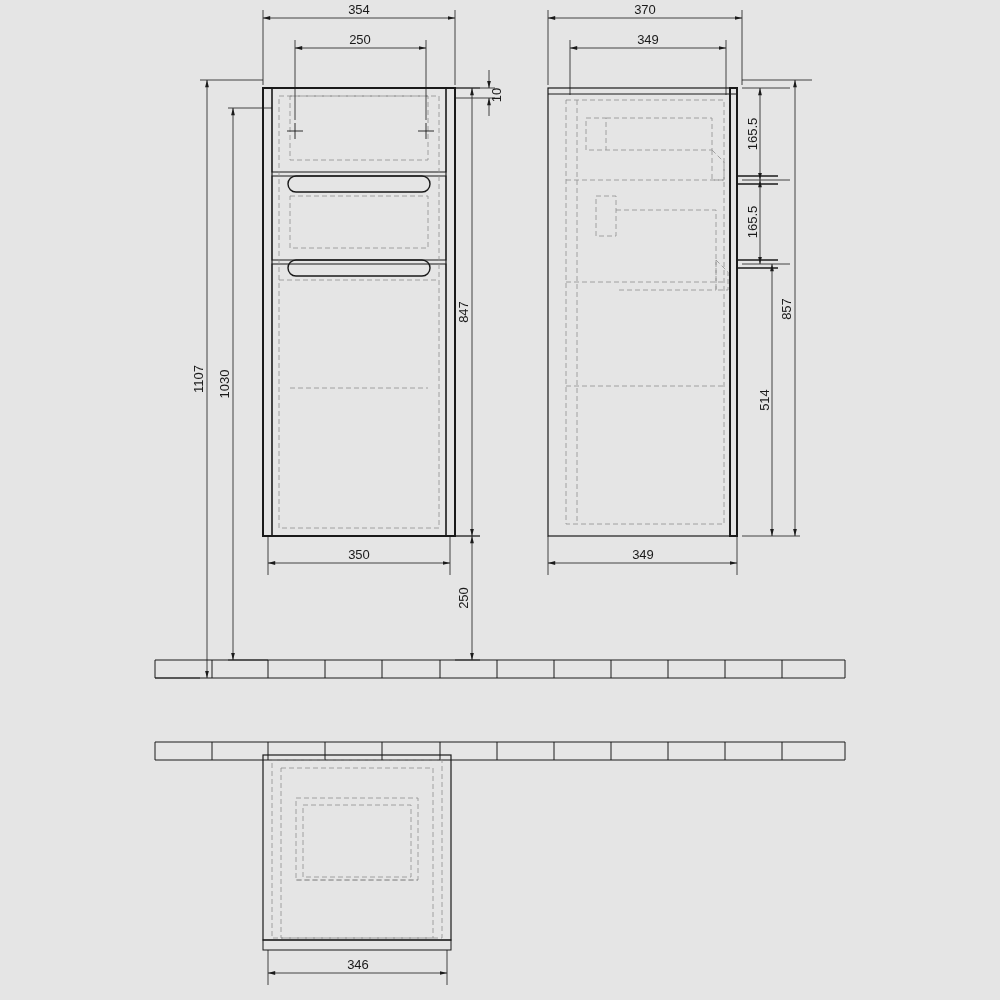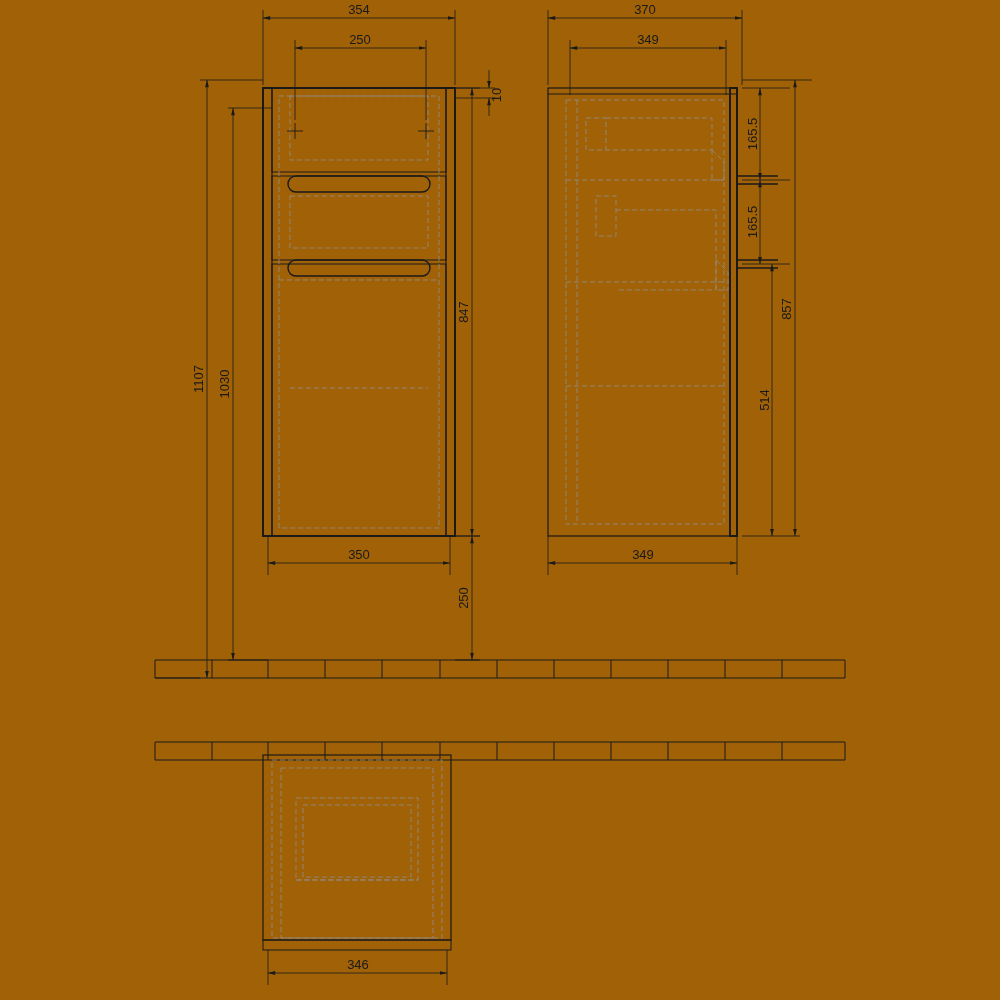--- a/index.html
+++ b/index.html
@@ -1,17 +1,17 @@
 <!DOCTYPE html>
 <html><head>
 <meta charset="utf-8">
 <style>
   html,body{margin:0;padding:0;background:#ffffff;}
   body{width:1000px;height:1000px;font-family:"Liberation Sans",sans-serif;}
-  #sheet{position:relative;width:1000px;height:1000px;overflow:hidden;background:#a16207;}
+  #sheet{position:relative;width:1000px;height:1000px;overflow:hidden;background:#e5e5e5;}
   svg{display:block;}
   .dimtext{font-family:"Liberation Sans",sans-serif;font-size:13px;fill:#1a1a1a;}
 </style>
 </head>
 <body>
 
 <div id="sheet">
 <svg width="1000" height="1000" viewBox="0 0 1000 1000">
   <defs>
     <marker id="arrL" markerWidth="10" markerHeight="10" refX="0" refY="3" orient="auto">

